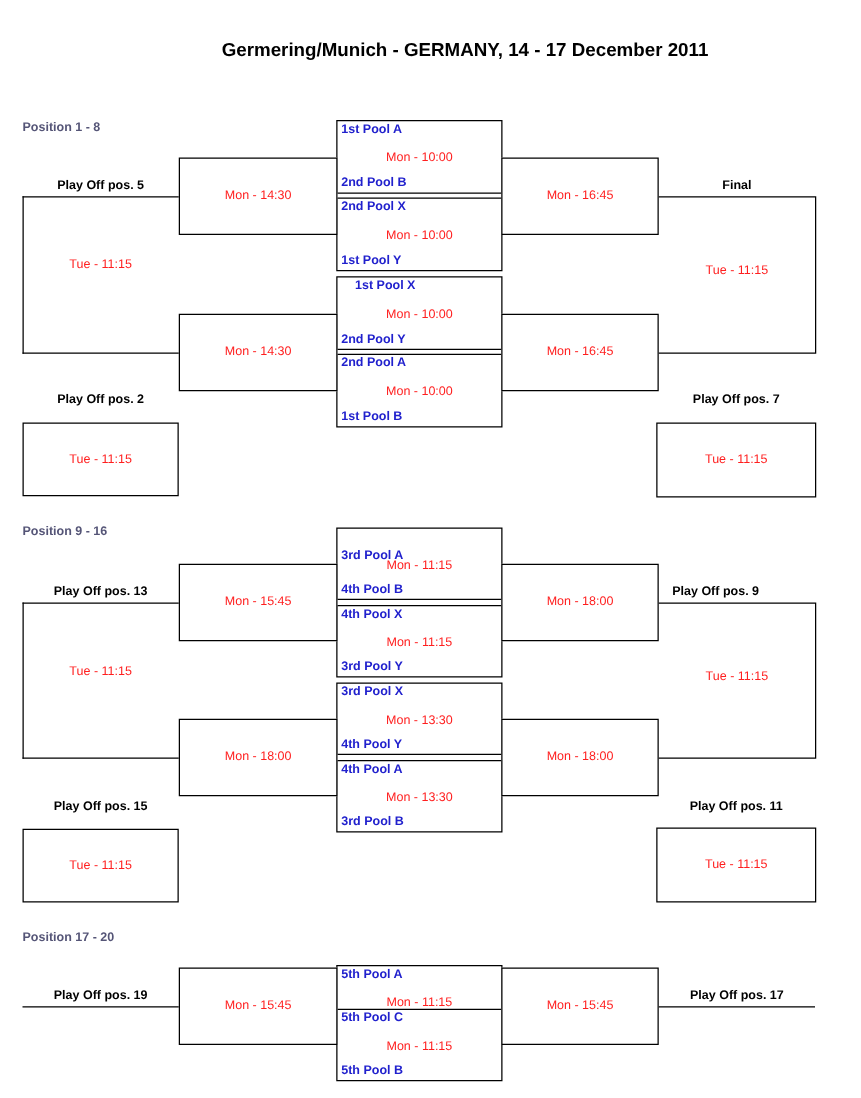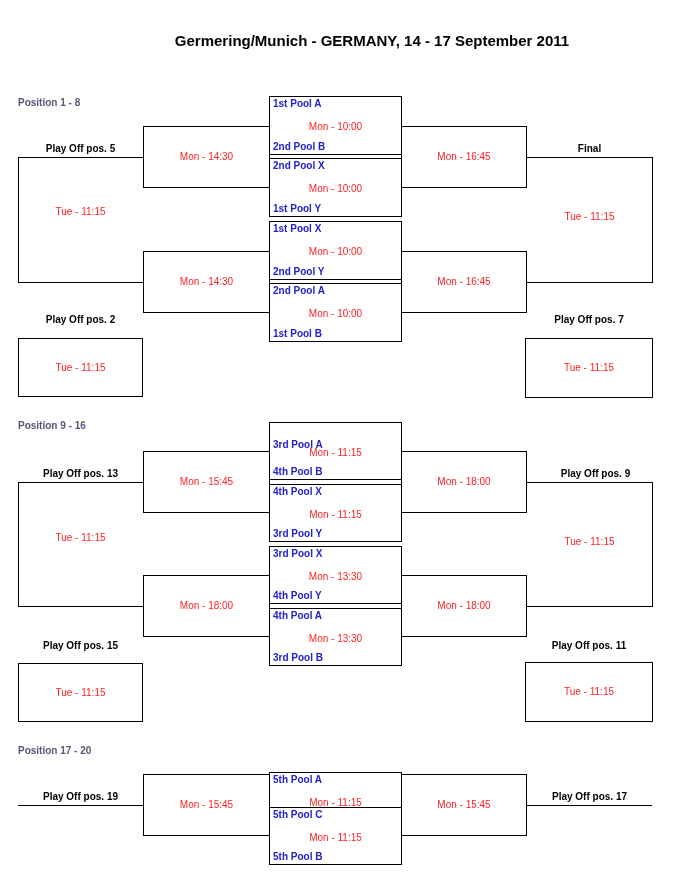--- a/index.html
+++ b/index.html
@@ -25,36 +25,36 @@
   .tctr{text-align:center;}
   .title{font-size:21px;font-weight:bold;text-align:center;line-height:24px;}
   .subtitle{font-size:15px;font-weight:bold;text-align:center;line-height:18px;}
   .heading{font-size:16px;font-weight:bold;text-decoration:underline;line-height:18px;}
 </style>
 </head>
 <body>
 
 <div id="sheet">
 
-  <div class="abs subtitle" style="left:55px;top:32px;width:634px;">Germering/Munich - GERMANY, 14 - 17 September 2011</div>
+  <div class="abs subtitle" style="left:55px;top:32px;width:634px;">Germering/Munich - GERMANY, 14 - 17 December 2011</div>
 
   <div class="abs seclbl" style="left:18px;top:97px;">Position 1 - 8</div>
 
   <div class="box" style="left:269px;top:96px;width:133px;height:59px;">
     <span class="abs team" style="top:1px;left:3px;">1st Pool A</span>
     <span class="abs time tctr" style="top:24px;left:0;width:100%;">Mon - 10:00</span>
     <span class="abs team" style="bottom:1px;left:3px;">2nd Pool B</span>
   </div>
   <div class="box" style="left:269px;top:158px;width:133px;height:59px;">
     <span class="abs team" style="top:1px;left:3px;">2nd Pool X</span>
     <span class="abs time tctr" style="top:24px;left:0;width:100%;">Mon - 10:00</span>
     <span class="abs team" style="bottom:1px;left:3px;">1st Pool Y</span>
   </div>
   <div class="box" style="left:269px;top:221px;width:133px;height:59px;">
-    <span class="abs team" style="top:1px;left:3px;">1st Pool X</span>
+    <span class="abs team" style="top:1px;left:14px;">1st Pool X</span>
     <span class="abs time tctr" style="top:24px;left:0;width:100%;">Mon - 10:00</span>
     <span class="abs team" style="bottom:1px;left:3px;">2nd Pool Y</span>
   </div>
   <div class="box" style="left:269px;top:283px;width:133px;height:59px;">
     <span class="abs team" style="top:1px;left:3px;">2nd Pool A</span>
     <span class="abs time tctr" style="top:24px;left:0;width:100%;">Mon - 10:00</span>
     <span class="abs team" style="bottom:1px;left:3px;">1st Pool B</span>
   </div>
 
   <div class="box ctr" style="left:143px;top:126px;width:127px;height:62px;">
@@ -128,21 +128,21 @@
   <div class="box ctr" style="left:401px;top:575px;width:126px;height:62px;">
     <span class="time">Mon - 18:00</span>
   </div>
 
   <div class="abs lbl" style="left:18px;top:468px;width:125px;">Play Off pos. 13</div>
   <div class="hl" style="left:18px;top:482px;width:125px;"></div>
   <div class="vl" style="left:18px;top:482px;height:125px;"></div>
   <div class="hl" style="left:18px;top:606px;width:125px;"></div>
   <div class="abs time tctr" style="left:18px;top:532px;width:125px;">Tue - 11:15</div>
 
-  <div class="abs lbl" style="left:533px;top:468px;width:125px;">Play Off pos. 9</div>
+  <div class="abs lbl" style="left:510px;top:468px;width:125px;">Play Off pos. 9</div>
   <div class="hl" style="left:527px;top:482px;width:125px;"></div>
   <div class="vl" style="left:652px;top:482px;height:125px;"></div>
   <div class="hl" style="left:527px;top:606px;width:125px;"></div>
   <div class="abs time tctr" style="left:527px;top:536px;width:125px;">Tue - 11:15</div>
 
   <div class="abs lbl" style="left:18px;top:640px;width:125px;">Play Off pos. 15</div>
   <div class="box ctr" style="left:18px;top:663px;width:125px;height:59px;">
     <span class="time">Tue - 11:15</span>
   </div>
 

